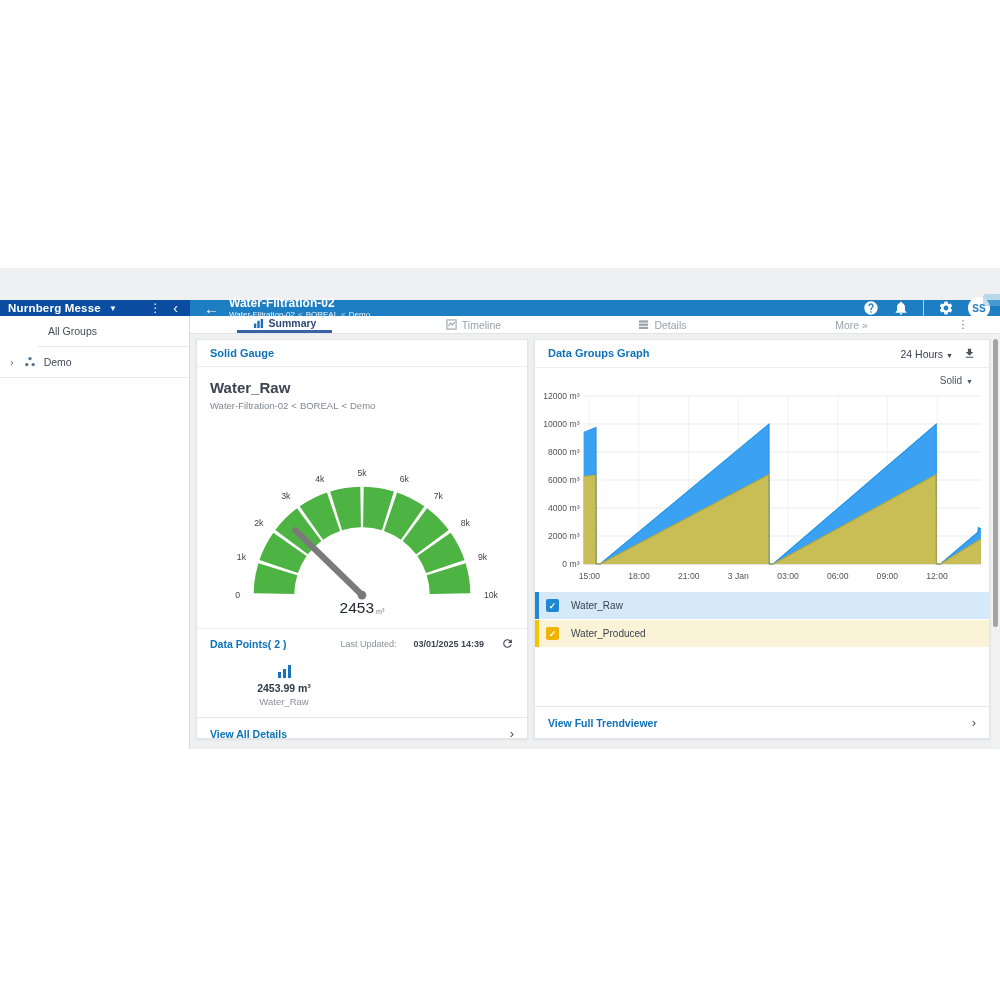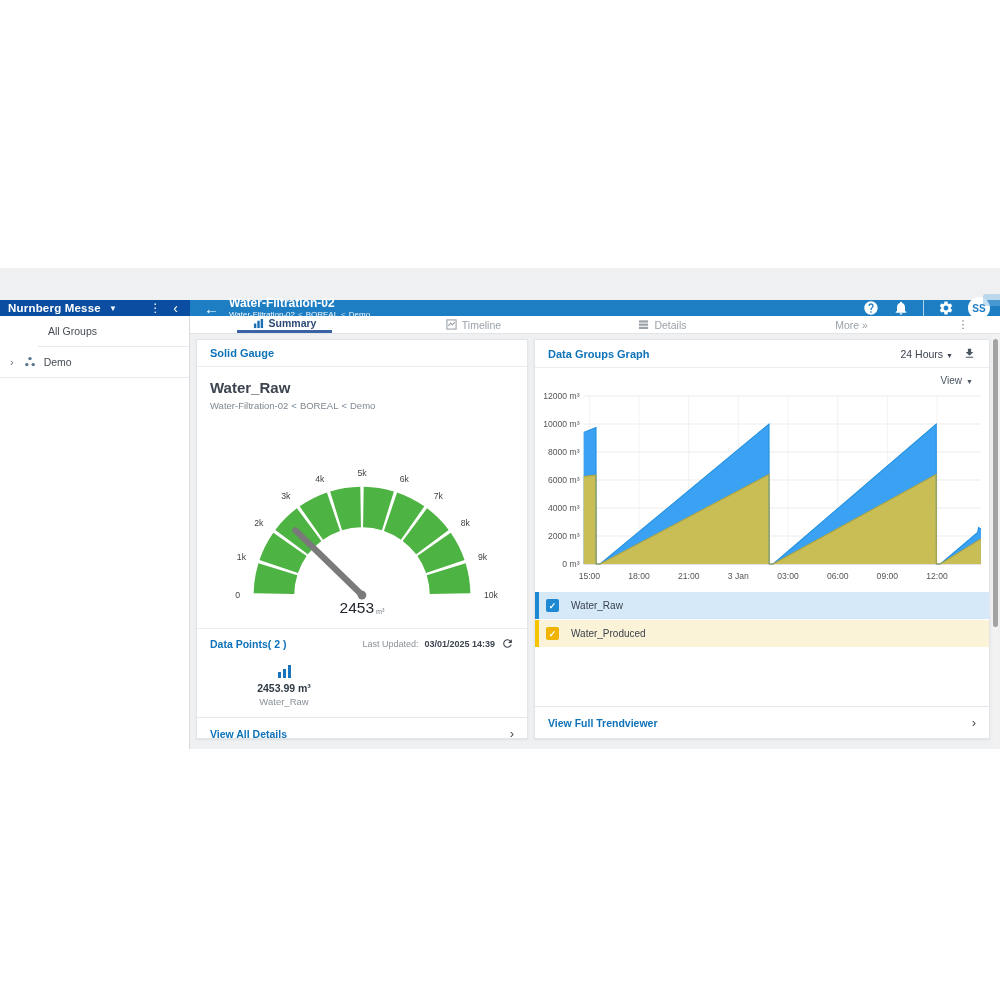--- a/index.html
+++ b/index.html
@@ -45,34 +45,34 @@
   .tab{flex:1;display:flex;align-items:center;justify-content:center;cursor:pointer;}
   .tab-inner{display:flex;align-items:center;gap:5px;padding:1px 16px 1px;height:100%;}
   .tab .t-label{font-size:10.5px;color:#9aa2aa;}
   .tab.active .t-label{color:#2d4a77;font-weight:bold;}
   .tab.active .tab-inner{border-bottom:3px solid #3a63a5;}
   .tab-icon{width:11px;height:11px;display:inline-block;}
   .tabbar .kebab2{width:34px;display:flex;align-items:center;justify-content:center;font-size:11px;color:#6b737b;cursor:pointer;}
 
   .cards{display:flex;gap:6px;padding:5px 0 0 6px;height:405px;}
   .card{background:#fff;border:1px solid #e3e5e8;box-shadow:0 1px 2px rgba(0,0,0,.07);display:flex;flex-direction:column;height:400px;}
-  .card-head{display:flex;align-items:center;justify-content:space-between;padding:7px 13px;border-bottom:1px solid #ebedef;}
+  .card-head{display:flex;align-items:flex-start;justify-content:space-between;padding:7px 13px;border-bottom:1px solid #ebedef;}
   .card-head .c-title{font-size:11px;font-weight:bold;color:#0e72b9;}
   .gauge-card{width:332px;flex-shrink:0;}
   .graph-card{flex:1;}
 
   
   .gauge-body{padding:12px 13px 0;}
   .g-title{font-size:15px;font-weight:bold;color:#3c4450;}
   .g-crumb{font-size:9.5px;color:#7f8790;margin-top:4px;}
   .g-crumb .sep{color:#7a8b9b;margin:0 3px;}
   .gauge-svg{display:block;margin:4px auto 0;}
   .dp-head{display:flex;align-items:center;justify-content:space-between;border-top:1px solid #ebedef;padding:8px 13px;}
   .dp-title{font-size:10.5px;font-weight:bold;color:#0e72b9;}
-  .dp-right{display:flex;align-items:center;gap:6px;font-size:9px;color:#8a9199;}
+  .dp-right{display:flex;align-items:center;gap:17px;font-size:9px;color:#8a9199;}
   .dp-right b{color:#3c4450;font-size:9px;}
   .refresh-btn{width:13px;height:13px;cursor:pointer;}
   .tiles{display:flex;padding:6px 9px 10px;}
   .tile{width:50%;display:flex;flex-direction:column;align-items:center;}
   .bars{display:flex;align-items:flex-end;gap:2px;height:14px;}
   .bars span{width:3px;background:#1874bc;display:block;}
   .tile .t-val{font-size:10.5px;font-weight:bold;color:#2f3a45;margin-top:4px;}
   .tile .t-name{font-size:9.5px;color:#8a9199;margin-top:2px;}
   .card-foot{margin-top:auto;display:flex;align-items:center;justify-content:space-between;border-top:1px solid #e5e7e9;padding:9px 13px;cursor:pointer;}
   .card-foot .f-link{font-size:10.5px;font-weight:bold;color:#0e72b9;}
@@ -257,21 +257,21 @@
           <div class="card-head">
             <span class="c-title">Data Groups Graph</span>
             <span class="gc-right">
               <span class="range-label"><span>24 Hours</span><span class="range-caret">▼</span></span>
               <svg class="dl-icon" viewBox="0 0 24 24">
                   <path fill="#4a5560" d="M19 9h-4V3H9v6H5l7 7 7-7zM5 18v2h14v-2H5z"></path>
                 </svg>
             </span>
           </div>
           <div class="units-row">
-            <span class="units-btn"><span>View</span><span class="caret">▼</span></span>
+            <span class="units-btn"><span>Solid</span><span class="caret">▼</span></span>
           </div>
           <div class="chart-wrap">
             <svg id="chartSvg" width="100%" height="196" viewBox="0 0 440 196" preserveAspectRatio="none">
                 <line x1="49.71666666666667" y1="8" x2="49.71666666666667" y2="176" stroke="#f3f3f3" stroke-width="1"></line>
                 <line x1="98.71666666666667" y1="8" x2="98.71666666666667" y2="176" stroke="#f3f3f3" stroke-width="1"></line>
                 <line x1="147.71666666666667" y1="8" x2="147.71666666666667" y2="176" stroke="#f3f3f3" stroke-width="1"></line>
                 <line x1="196.71666666666667" y1="8" x2="196.71666666666667" y2="176" stroke="#f3f3f3" stroke-width="1"></line>
                 <line x1="245.71666666666664" y1="8" x2="245.71666666666664" y2="176" stroke="#f3f3f3" stroke-width="1"></line>
                 <line x1="294.71666666666664" y1="8" x2="294.71666666666664" y2="176" stroke="#f3f3f3" stroke-width="1"></line>
                 <line x1="343.7166666666667" y1="8" x2="343.7166666666667" y2="176" stroke="#f3f3f3" stroke-width="1"></line>

